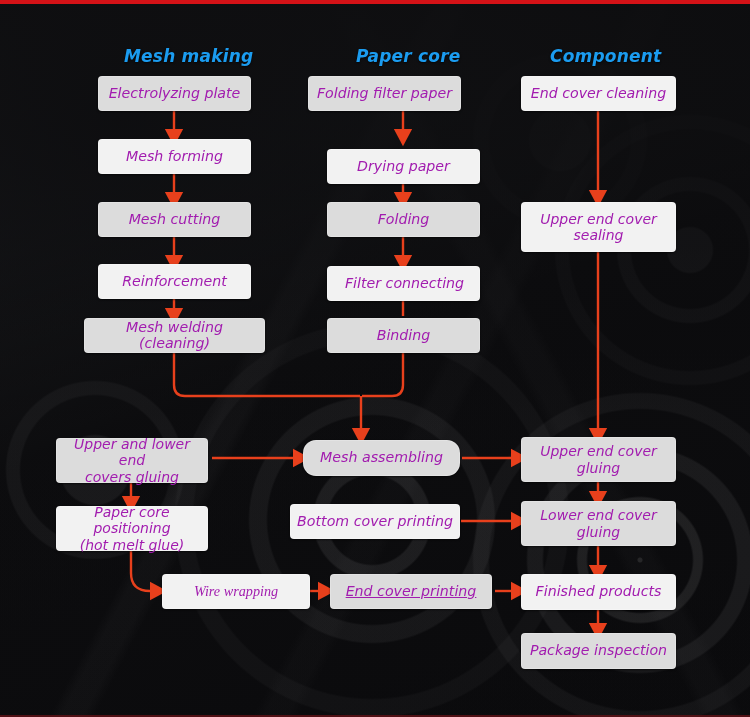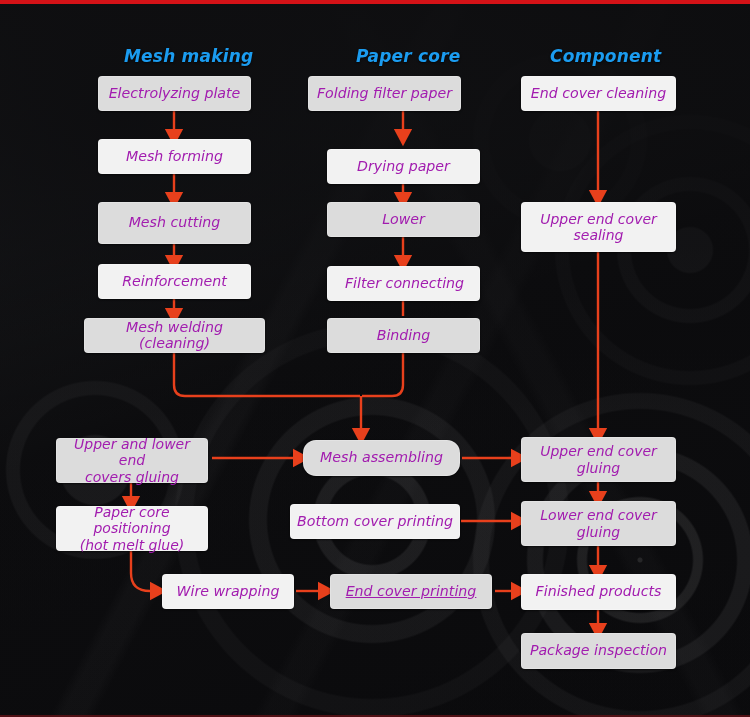--- a/index.html
+++ b/index.html
@@ -117,45 +117,45 @@
       <line x1="598" y1="610" x2="598" y2="630" marker-end="url(#ah)"></line>
     </g>
   </svg>
 
   <div class="col-title" style="left:124px;top:46px;">Mesh making</div>
   <div class="col-title" style="left:356px;top:46px;">Paper core</div>
   <div class="col-title" style="left:550px;top:46px;">Component</div>
 
   <div class="node mid" style="left:98px;top:76px;width:153px;height:35px;">Electrolyzing plate</div>
   <div class="node lite" style="left:98px;top:139px;width:153px;height:35px;">Mesh forming</div>
-  <div class="node mid" style="left:98px;top:202px;width:153px;height:42px;">Mesh cutting</div>
+  <div class="node mid" style="left:98px;top:202px;width:153px;height:35px;">Mesh cutting</div>
   <div class="node mid" style="left:84px;top:318px;width:181px;height:35px;">Mesh welding (cleaning)</div>
   <div class="node lite" style="left:98px;top:264px;width:153px;height:35px;">Reinforcement</div>
 
   <div class="node mid" style="left:308px;top:76px;width:153px;height:35px;">Folding filter paper</div>
   <div class="node lite" style="left:327px;top:139px;width:153px;height:35px;margin-top:10px;">Drying paper</div>
-  <div class="node mid" style="left:327px;top:202px;width:153px;height:35px;">Lower</div>
+  <div class="node mid" style="left:327px;top:202px;width:153px;height:35px;">Folding</div>
   <div class="node lite" style="left:327px;top:266px;width:153px;height:35px;padding-left:8px;">Filter connecting</div>
   <div class="node mid" style="left:327px;top:318px;width:153px;height:35px;">Binding</div>
 
   <div class="node lite" style="left:521px;top:76px;width:155px;height:35px;">End cover cleaning</div>
   <div class="node lite two" style="left:521px;top:202px;width:155px;height:50px;flex-direction:column;justify-content:center;">
     <span class="t2">Upper end cover</span>
     <span class="t2">sealing</span>
   </div>
 
   <div class="node mid two" style="left:56px;top:438px;width:152px;height:45px;flex-direction:column;justify-content:center;">
     <span class="t2">Upper and lower end</span>
     <span class="t2">covers gluing</span>
   </div>
   <div class="node lite two" style="left:56px;top:506px;width:152px;height:45px;flex-direction:column;justify-content:center;">
     <span class="t2">Paper core positioning</span>
     <span class="t2">(hot melt glue)</span>
   </div>
-  <div class="node lite" style="left:162px;top:574px;width:132px;height:35px;">Wire wrapping</div>
+  <div class="node lite" style="left:162px;top:574px;width:148px;height:35px;font-family:Liberation Serif, serif;">Wire wrapping</div>
 
   <div class="node mid" style="left:303px;top:440px;width:157px;height:36px;border-radius:13px;">Mesh assembling</div>
   <div class="node lite" style="left:290px;top:504px;width:170px;height:35px;">Bottom cover printing</div>
   <div class="node mid" style="left:330px;top:574px;width:162px;height:35px;text-decoration:underline;">End cover printing</div>
 
   <div class="node mid two" style="left:521px;top:437px;width:155px;height:45px;flex-direction:column;justify-content:center;">
     <span class="t2">Upper end cover</span>
     <span class="t2">gluing</span>
   </div>
   <div class="node mid two" style="left:521px;top:501px;width:155px;height:45px;flex-direction:column;justify-content:center;">

